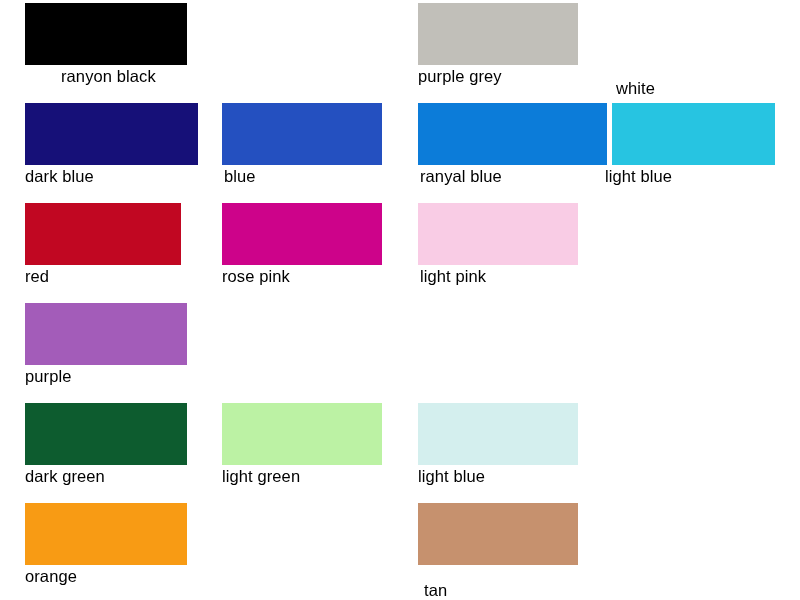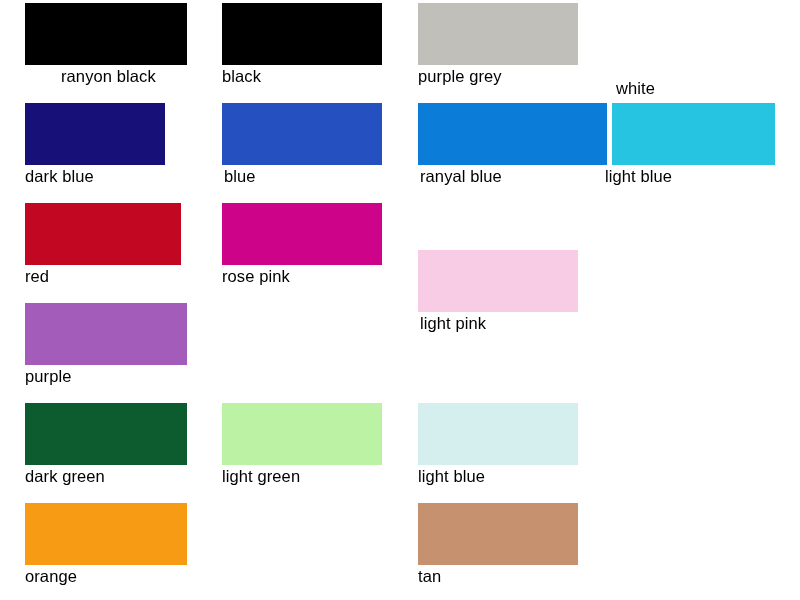--- a/index.html
+++ b/index.html
@@ -48,33 +48,29 @@
   }
 </style>
 </head>
 <body>
 
 <div id="chart-canvas">
     <div class="swatch-cell" style="left: 25px; top: 3px; width: 162px; height: 90px;">
       <div class="swatch-chip" style="background: rgb(0, 0, 0);"></div>
       <div class="swatch-label" style="left: 4px; margin-left: 32px;">ranyon black</div>
     </div>
-    <div class="swatch-cell" style="left: 222px; top: 3px; width: 160px; height: 90px;">
-      <div class="swatch-chip" style="background: rgb(0, 0, 0);"></div>
-      <div class="swatch-label" style="left: 0px;">black</div>
-    </div>
     <div class="swatch-cell" style="left: 418px; top: 3px; width: 160px; height: 90px;">
       <div class="swatch-chip" style="background: rgb(193, 191, 185);"></div>
       <div class="swatch-label" style="left: 0px;">purple grey</div>
     </div>
     <div class="swatch-cell" style="left: 612px; top: 3px; width: 163px; height: 90px;">
       <div class="swatch-chip" style="background: rgb(255, 255, 255);"></div>
       <div class="swatch-label" style="left: 4px; margin-top: 12px;">white</div>
     </div>
-    <div class="swatch-cell" style="left: 25px; top: 103px; width: 140px; height: 90px;">
+    <div class="swatch-cell" style="left: 25px; top: 103px; width: 173px; height: 90px;">
       <div class="swatch-chip" style="background: rgb(22, 16, 120);"></div>
       <div class="swatch-label" style="left: 0px;">dark blue</div>
     </div>
     <div class="swatch-cell" style="left: 222px; top: 103px; width: 160px; height: 90px;">
       <div class="swatch-chip" style="background: rgb(36, 80, 192);"></div>
       <div class="swatch-label" style="left: 2px;">blue</div>
     </div>
     <div class="swatch-cell" style="left: 418px; top: 103px; width: 189px; height: 90px;">
       <div class="swatch-chip" style="background: rgb(12, 124, 217);"></div>
       <div class="swatch-label" style="left: 2px;">ranyal blue</div>
@@ -84,21 +80,21 @@
       <div class="swatch-label" style="left: -7px;">light blue</div>
     </div>
     <div class="swatch-cell" style="left: 25px; top: 203px; width: 156px; height: 90px;">
       <div class="swatch-chip" style="background: rgb(193, 7, 34);"></div>
       <div class="swatch-label" style="left: 0px;">red</div>
     </div>
     <div class="swatch-cell" style="left: 222px; top: 203px; width: 160px; height: 90px;">
       <div class="swatch-chip" style="background: rgb(205, 3, 138);"></div>
       <div class="swatch-label" style="left: 0px;">rose pink</div>
     </div>
-    <div class="swatch-cell" style="left: 418px; top: 203px; width: 160px; height: 90px; margin-top: 47px;">
+    <div class="swatch-cell" style="left: 418px; top: 203px; width: 160px; height: 90px;">
       <div class="swatch-chip" style="background: rgb(249, 204, 229);"></div>
       <div class="swatch-label" style="left: 2px;">light pink</div>
     </div>
     <div class="swatch-cell" style="left: 25px; top: 303px; width: 162px; height: 90px;">
       <div class="swatch-chip" style="background: rgb(163, 92, 185);"></div>
       <div class="swatch-label" style="left: 0px;">purple</div>
     </div>
     <div class="swatch-cell" style="left: 25px; top: 403px; width: 162px; height: 90px;">
       <div class="swatch-chip" style="background: rgb(13, 92, 47);"></div>
       <div class="swatch-label" style="left: 0px;">dark green</div>
@@ -110,15 +106,15 @@
     <div class="swatch-cell" style="left: 418px; top: 403px; width: 160px; height: 90px;">
       <div class="swatch-chip" style="background: rgb(212, 239, 238);"></div>
       <div class="swatch-label" style="left: 0px;">light blue</div>
     </div>
     <div class="swatch-cell" style="left: 25px; top: 503px; width: 162px; height: 90px;">
       <div class="swatch-chip" style="background: rgb(248, 155, 20);"></div>
       <div class="swatch-label" style="left: 0px;">orange</div>
     </div>
     <div class="swatch-cell" style="left: 418px; top: 503px; width: 160px; height: 90px;">
       <div class="swatch-chip" style="background: rgb(198, 145, 110);"></div>
-      <div class="swatch-label" style="left: 0px;">tan</div>
+      <div class="swatch-label" style="left: 6px; margin-top: 14px;">tan</div>
     </div>
   </div>
 
 </body></html>

